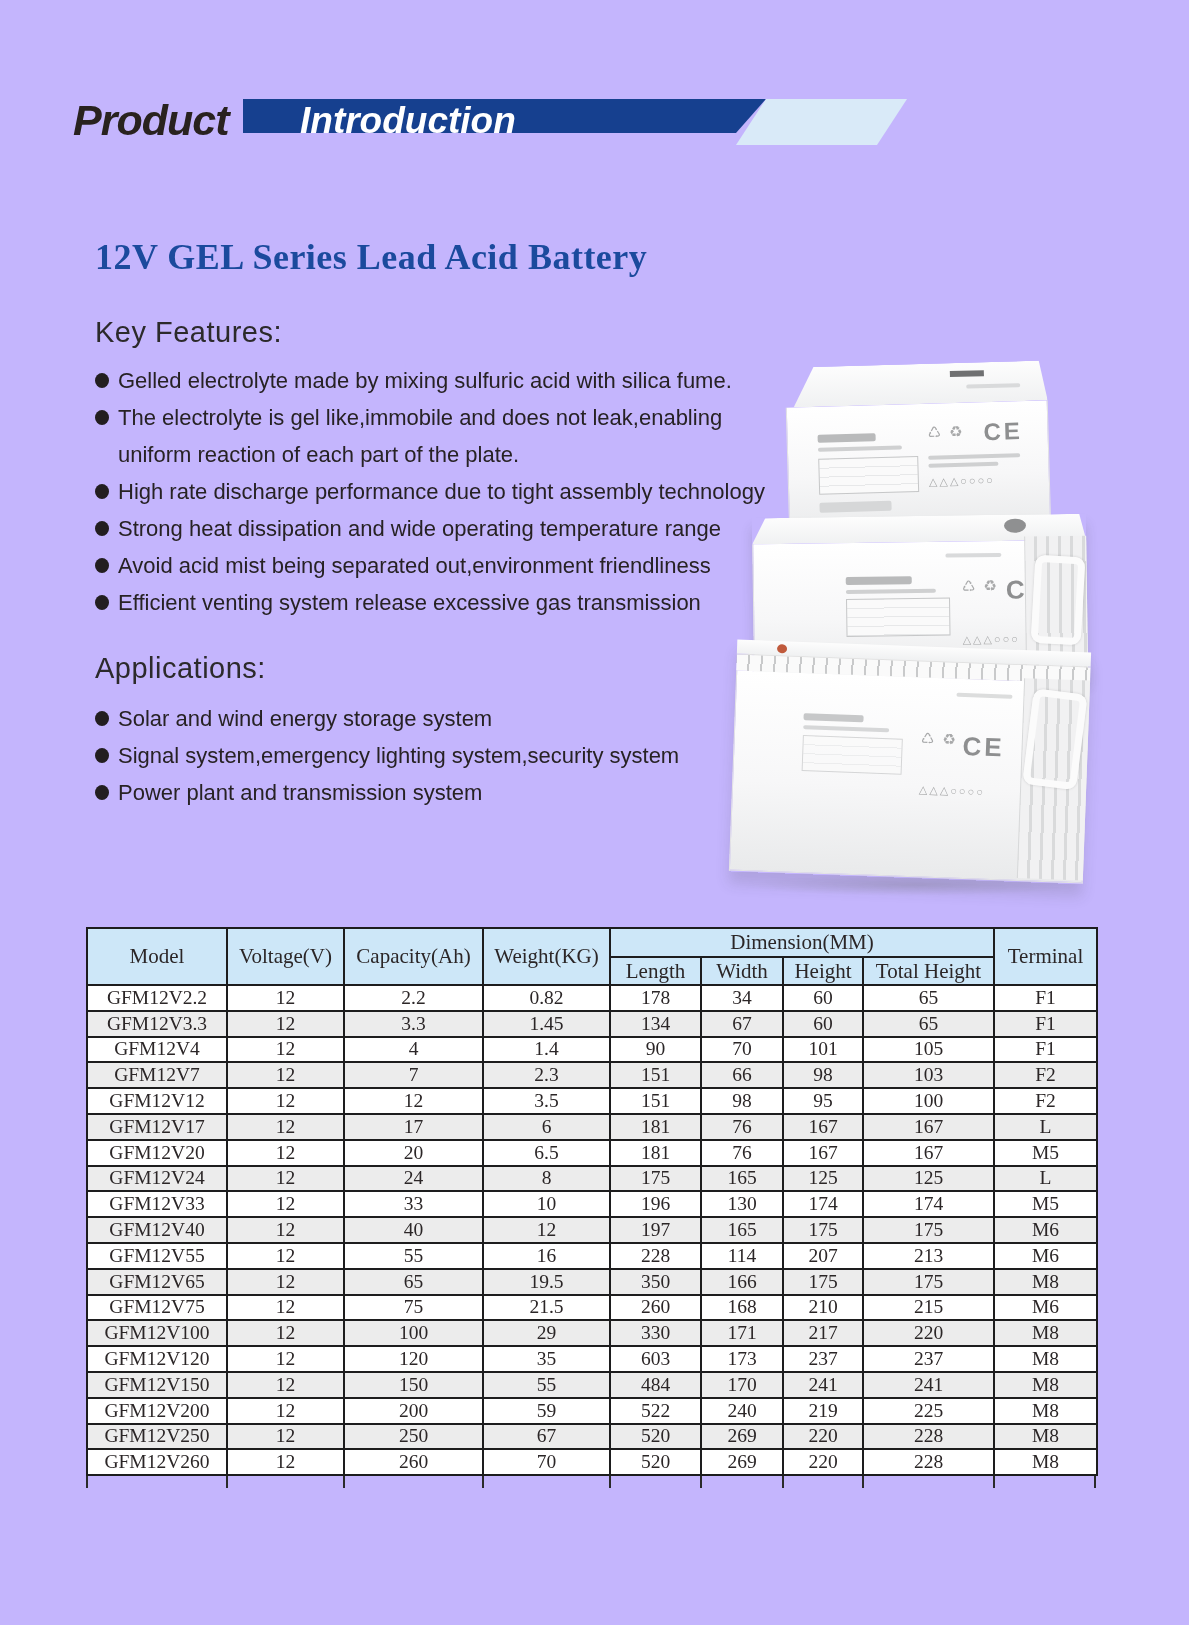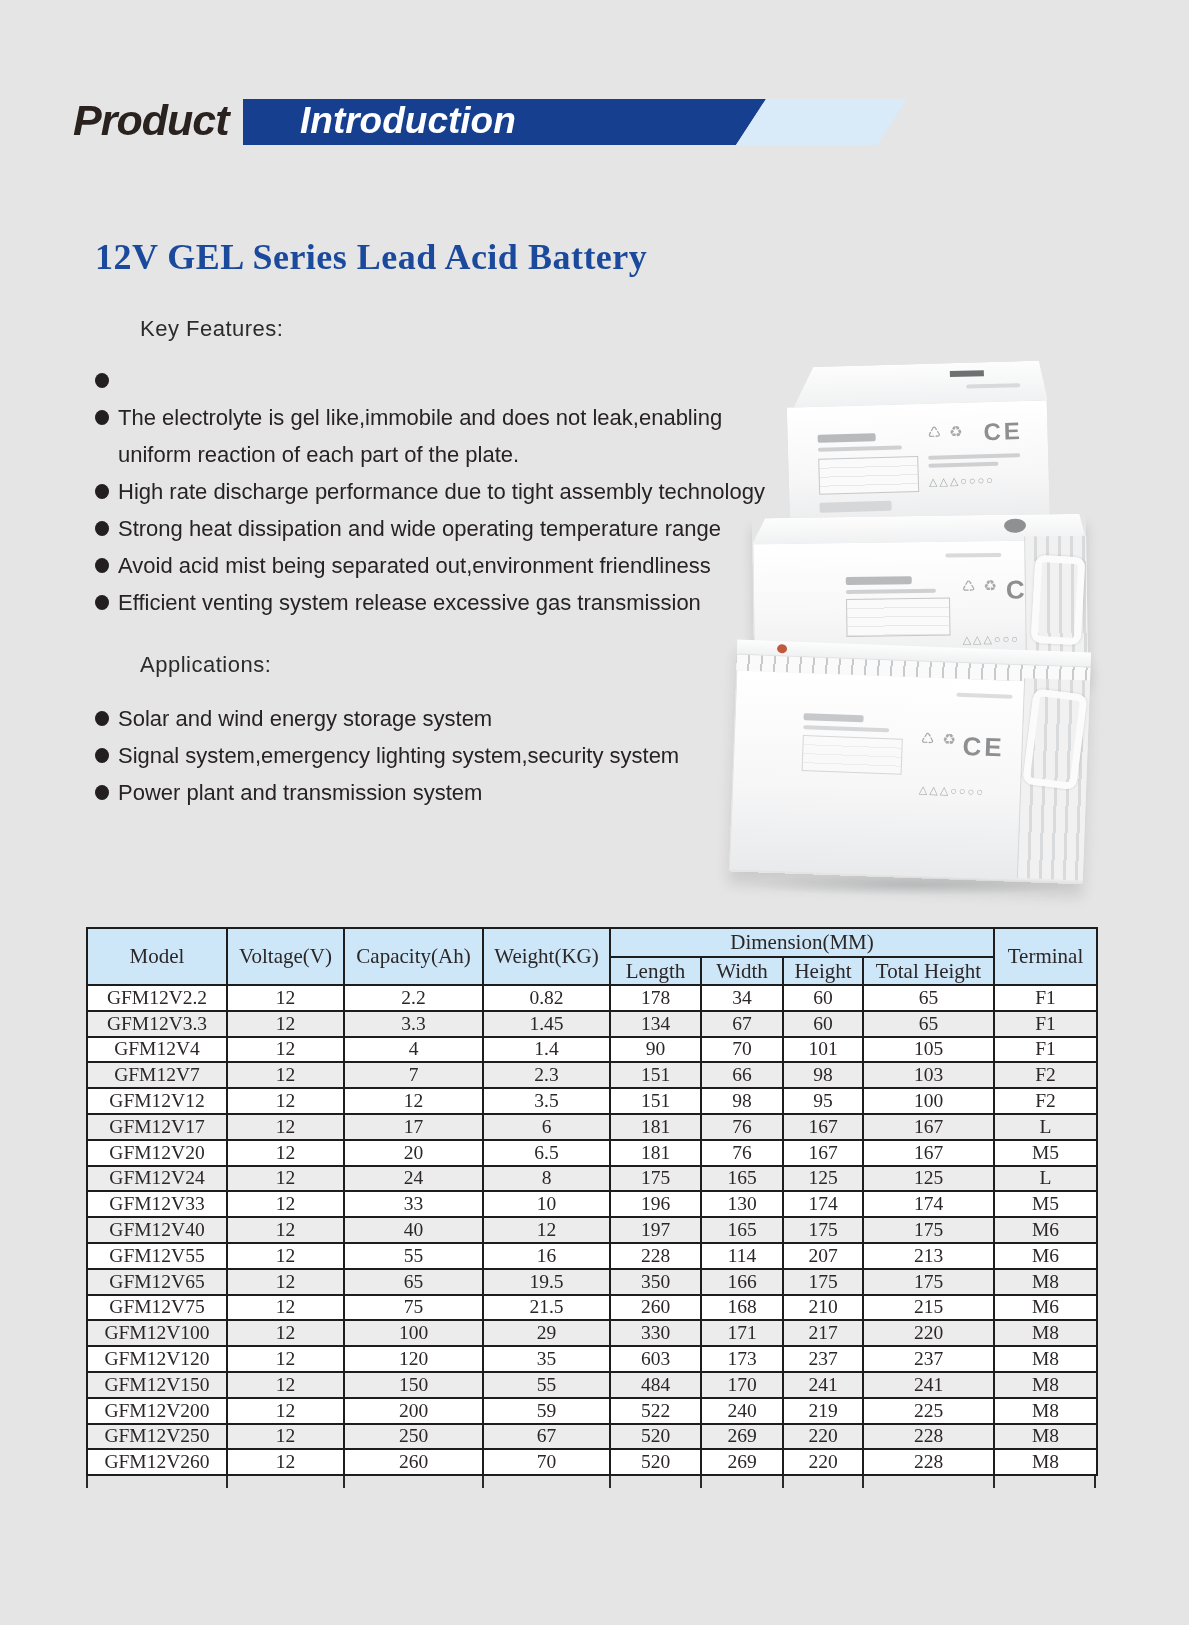--- a/index.html
+++ b/index.html
@@ -1,30 +1,30 @@
 <!DOCTYPE html>
 <html><head>
 <meta charset="utf-8">
 <style>
   * { margin:0; padding:0; box-sizing:border-box; }
   html,body { background:#ffffff; }
   body {
     width:1189px; height:1625px; position:relative; overflow:hidden;
     font-family:"Liberation Sans", sans-serif; color:#262123;
   }
-  .page { position:absolute; inset:0; background:#e5e5e5; }
+  .page { position:absolute; inset:0; background:#c4b5fd; }
 
   
   .product-label {
     position:absolute; left:73px; top:96px; height:48px; line-height:48px;
     font-size:43px; font-weight:bold; font-style:italic; color:#29221f;
     letter-spacing:-1px;
   }
   .banner-dark {
-    position:absolute; left:243px; top:99px; width:523px; height:46px;
+    position:absolute; left:243px; top:99px; width:523px; height:34px;
     background:#16408f;
     clip-path:polygon(0 0, 100% 0, calc(100% - 30px) 100%, 0 100%);
   }
   .banner-dark .banner-text {
     display:block; padding-left:57px; line-height:44px;
     font-size:37px; font-weight:bold; font-style:italic; color:#ffffff;
     letter-spacing:0px;
   }
   .banner-light {
     position:absolute; left:736px; top:99px; width:171px; height:46px;
@@ -32,21 +32,21 @@
     clip-path:polygon(30px 0, 100% 0, calc(100% - 30px) 100%, 0 100%);
   }
 
   
   .doc-title {
     position:absolute; left:95px; top:236px;
     font-family:"Liberation Serif", serif; font-weight:bold;
     font-size:36px; color:#1b4a9d; letter-spacing:0.5px;
   }
   .section-heading {
-    position:absolute; font-size:22px; color:#2c2a2b; letter-spacing:0.5px;margin-left:45px;
+    position:absolute; font-size:29px; color:#2c2a2b; letter-spacing:0.5px;
   }
   #features-heading { left:95px; top:316px; }
   #applications-heading { left:95px; top:652px; }
 
   .bullet-list { position:absolute; left:95px; }
   #features-list { top:362px; width:700px; }
   #applications-list { top:700px; width:700px; }
   .b-line { display:flex; align-items:flex-start; height:37px; line-height:37px; }
   .b-line .dot {
     width:14px; height:15px; border-radius:50%; background:#231e20;
@@ -116,20 +116,21 @@
     <span class="banner-text">Introduction</span>
   </div>
   <div class="banner-light"></div>
 
   <div class="doc-title">12V GEL Series Lead Acid Battery</div>
 
   <div class="section-heading" id="features-heading">Key Features:</div>
   <div class="bullet-list" id="features-list">
       <div class="b-line">
         <span class="dot"></span>
+        <span class="txt">Gelled electrolyte made by mixing sulfuric acid with silica fume.</span>
       </div>
       <div class="b-line">
         <span class="dot"></span>
         <span class="txt">The electrolyte is gel like,immobile and does not leak,enabling</span>
       </div>
       <div class="b-line cont">
         <span class="txt">uniform reaction of each part of the plate.</span>
       </div>
       <div class="b-line">
         <span class="dot"></span>

